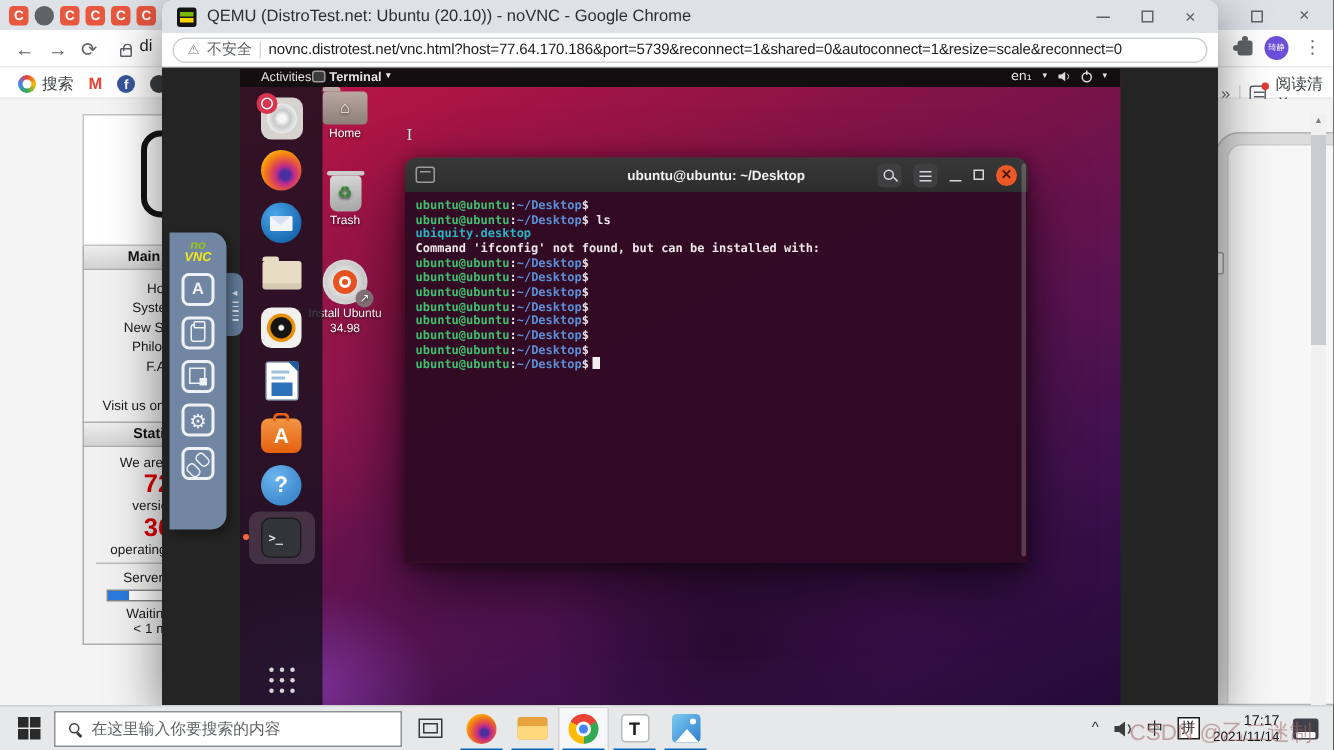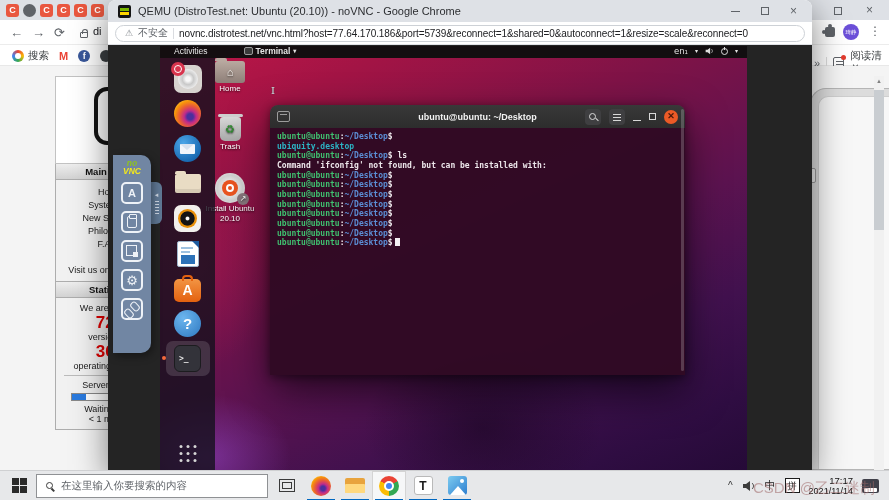--- a/index.html
+++ b/index.html
@@ -78,21 +78,21 @@
 
   
   .screen{position:absolute;left:52px;top:1px;width:587px;height:424px;overflow:hidden;
     background:
       radial-gradient(ellipse 120px 90px at 8% 97%, rgba(153,72,205,.55), transparent 70%),
       radial-gradient(ellipse 170px 120px at 55% 90%, rgba(22,6,28,.55), transparent 70%),
       radial-gradient(ellipse 110px 150px at 6% 52%, rgba(205,30,92,.30), transparent 70%),
       linear-gradient(155deg,#c11748 0%,#a31445 16%,#7e1347 36%,#5c1350 57%,#41114e 74%,#2f0d42 89%,#250a37 100%);}
   .ubar{position:absolute;top:0;left:0;right:0;height:12px;background:rgba(14,14,14,.97);color:#e4e4e4;font-size:8.5px;display:flex;align-items:flex-start;z-index:6}
   .ub-act{margin-left:14px}
-  .ub-app{margin-left:36px;display:flex;align-items:center;gap:3px;font-weight:bold}
+  .ub-app{display:flex;align-items:center;gap:3px;font-weight:bold}
   .ub-appico{width:9px;height:8px;background:#3a3a3a;border:1px solid #9a9a9a;border-radius:2px}
   .carat{font-size:6px;line-height:6px}
   .ub-clock{position:absolute;left:0;right:0;text-align:center;font-size:8.5px;pointer-events:none}
   .ub-right{margin-left:auto;display:flex;align-items:center;gap:7px;padding-right:9px;z-index:1}
   .ub-en{font-family:"DejaVu Sans",sans-serif}
   .pwr{width:7px;height:7px;border:1px solid #dcdcdc;border-radius:50%;position:relative}
   .pwr::after{content:'';position:absolute;left:2px;top:-2px;width:1px;height:3px;background:#dcdcdc}
 
   .dock{position:absolute;left:0;top:12px;bottom:0;width:55px;background:rgba(22,17,30,.82);display:flex;flex-direction:column;align-items:center;padding-top:3px;z-index:5}
   .slot{width:44px;height:35px;display:flex;align-items:center;justify-content:center;position:relative;border-radius:7px;flex:none}
@@ -402,39 +402,39 @@
         <div class="dicon" style="left:38px;top:71px">
           <div class="ic-trash">♻</div>
           <div>Trash</div>
         </div>
         <div class="dicon" style="left:38px;top:127px">
           <div class="ic-cd">
               <span class="ubb"></span>
               <span class="arr">↗</span>
             </div>
           <div>Install Ubuntu</div>
-          <div>20.10</div>
+          <div>34.98</div>
         </div>
 
         <div class="twin">
           <div class="t-head">
             <div class="t-newtab"></div>
             <div class="t-title">ubuntu@ubuntu: ~/Desktop</div>
             <div class="t-ctls">
               <div class="t-btn t-search"></div>
               <div class="t-btn t-burger"></div>
               <div class="t-min"></div>
               <div class="t-max"></div>
               <div class="t-close">✕</div>
             </div>
           </div>
           <div class="t-body" id="term-out">
               <div class="tl"><span class="t-g">ubuntu@ubuntu</span><span class="t-w">:</span><span class="t-b">~/Desktop</span><span class="t-w">$</span></div>
+              <div class="tl"><span class="t-g">ubuntu@ubuntu</span><span class="t-w">:</span><span class="t-b">~/Desktop</span><span class="t-w">$ ls</span></div>
               <div class="tl"><span class="t-c">ubiquity.desktop</span></div>
-              <div class="tl"><span class="t-g">ubuntu@ubuntu</span><span class="t-w">:</span><span class="t-b">~/Desktop</span><span class="t-w">$ ls</span></div>
               <div class="tl"><span class="t-w">Command 'ifconfig' not found, but can be installed with:</span></div>
               <div class="tl"><span class="t-g">ubuntu@ubuntu</span><span class="t-w">:</span><span class="t-b">~/Desktop</span><span class="t-w">$</span></div>
               <div class="tl"><span class="t-g">ubuntu@ubuntu</span><span class="t-w">:</span><span class="t-b">~/Desktop</span><span class="t-w">$</span></div>
               <div class="tl"><span class="t-g">ubuntu@ubuntu</span><span class="t-w">:</span><span class="t-b">~/Desktop</span><span class="t-w">$</span></div>
               <div class="tl"><span class="t-g">ubuntu@ubuntu</span><span class="t-w">:</span><span class="t-b">~/Desktop</span><span class="t-w">$</span></div>
               <div class="tl"><span class="t-g">ubuntu@ubuntu</span><span class="t-w">:</span><span class="t-b">~/Desktop</span><span class="t-w">$</span></div>
               <div class="tl"><span class="t-g">ubuntu@ubuntu</span><span class="t-w">:</span><span class="t-b">~/Desktop</span><span class="t-w">$</span></div>
               <div class="tl"><span class="t-g">ubuntu@ubuntu</span><span class="t-w">:</span><span class="t-b">~/Desktop</span><span class="t-w">$</span></div>
               <div class="tl"><span class="t-g">ubuntu@ubuntu</span><span class="t-w">:</span><span class="t-b">~/Desktop</span><span class="t-w">$</span><span class="tcur"></span></div>
             </div>

